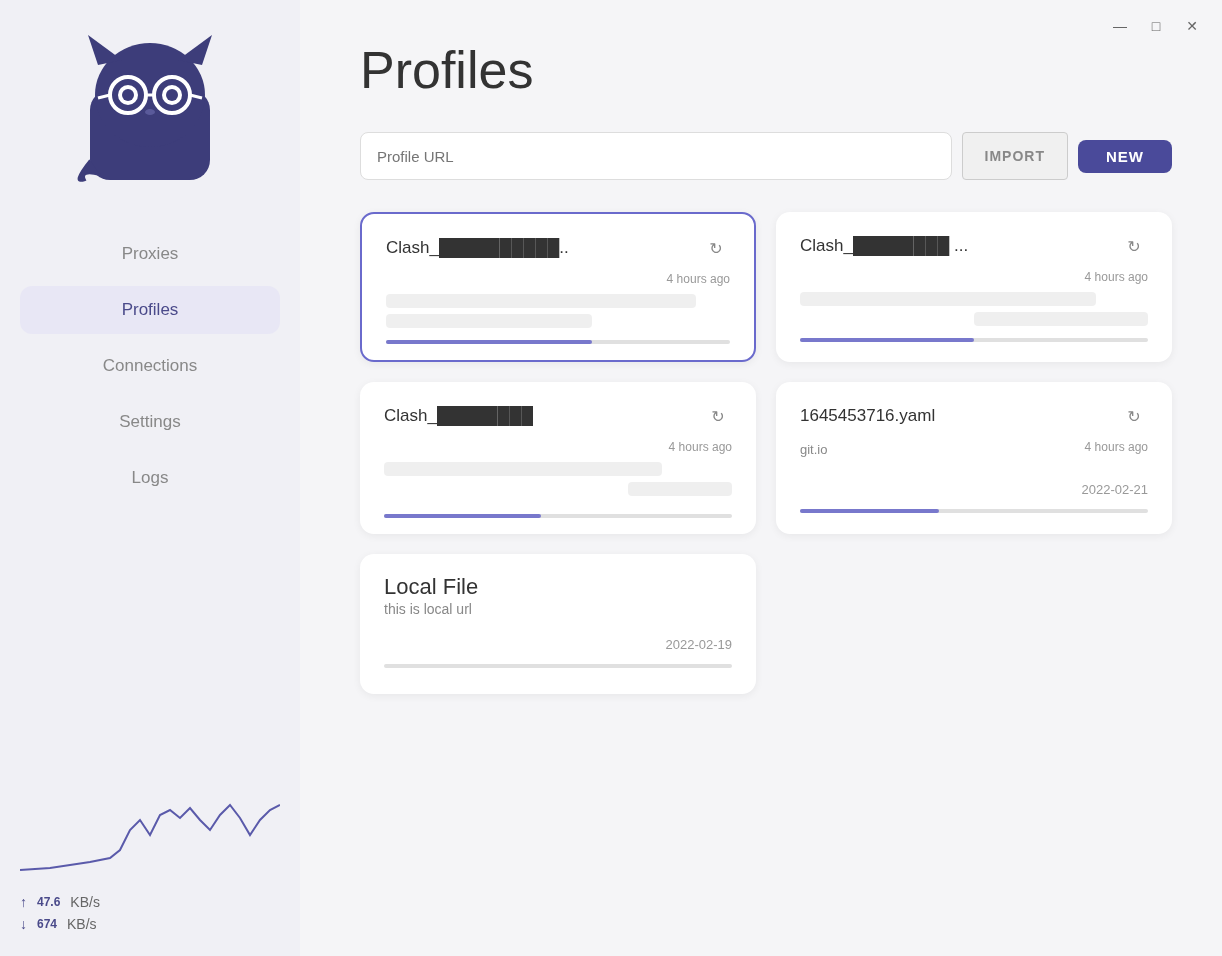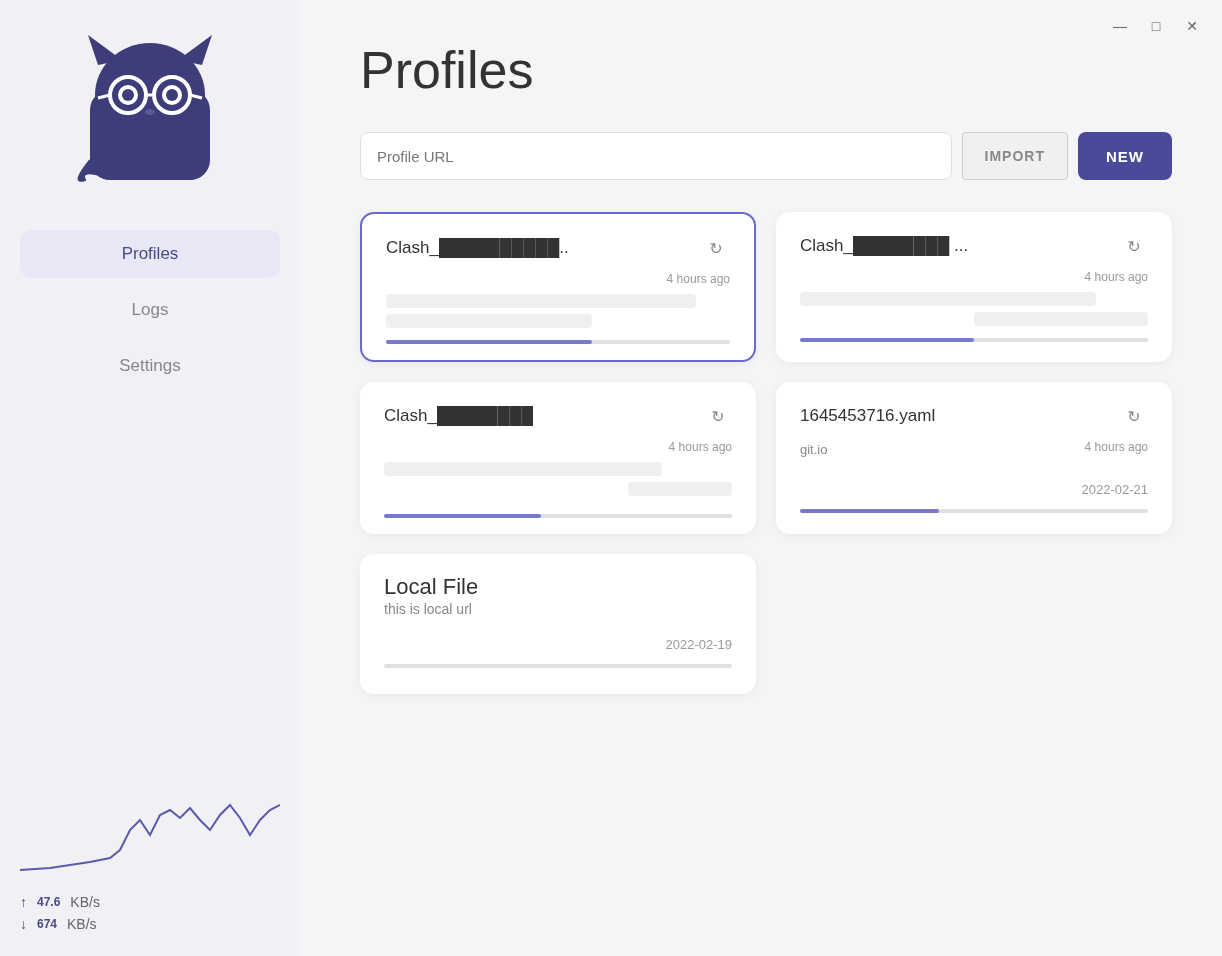--- a/index.html
+++ b/index.html
@@ -171,21 +171,21 @@
       border-radius: 4px;
       background: #f0f0f0;
       color: #888;
       font-size: 14px;
       font-weight: 600;
       cursor: pointer;
       letter-spacing: 1px;
     }
 
     .new-btn {
-      height: 48px;
+      height: 33px;
       padding: 0 28px;
       border: none;
       border-radius: 8px;
       background: #4a4a9a;
       color: #fff;
       font-size: 15px;
       font-weight: 700;
       cursor: pointer;
       letter-spacing: 1px;
     }
@@ -330,28 +330,34 @@
 
         <path d="M20 130 Q0 155 15 150 Q10 140 30 145" fill="#3d3d7a" stroke="#3d3d7a" stroke-width="2"></path>
 
         <line x1="40" y1="65" x2="28" y2="68" stroke="#fff" stroke-width="3"></line>
 
         <line x1="120" y1="65" x2="132" y2="68" stroke="#fff" stroke-width="3"></line>
       </svg>
     </div>
 
     <nav class="nav-items">
+      <div class="nav-item">
+        <span>Proxies</span>
+      </div>
       <div class="nav-item active">
         <span>Profiles</span>
       </div>
       <div class="nav-item">
-        <span>Logs</span>
+        <span>Connections</span>
       </div>
       <div class="nav-item">
         <span>Settings</span>
+      </div>
+      <div class="nav-item">
+        <span>Logs</span>
       </div>
     </nav>
 
     <div class="traffic-area">
 
       <svg class="traffic-chart" viewBox="0 0 260 80" xmlns="http://www.w3.org/2000/svg">
         <polyline points="0,70 30,68 50,65 70,62 90,58 100,50 110,30 120,20 130,35 140,15 150,10 160,18 170,8 180,20 190,30 200,15 210,5 220,18 230,35 240,20 250,10 260,5" fill="none" stroke="#5a5aaa" stroke-width="2"></polyline>
       </svg>
 
       <div class="traffic-row">

